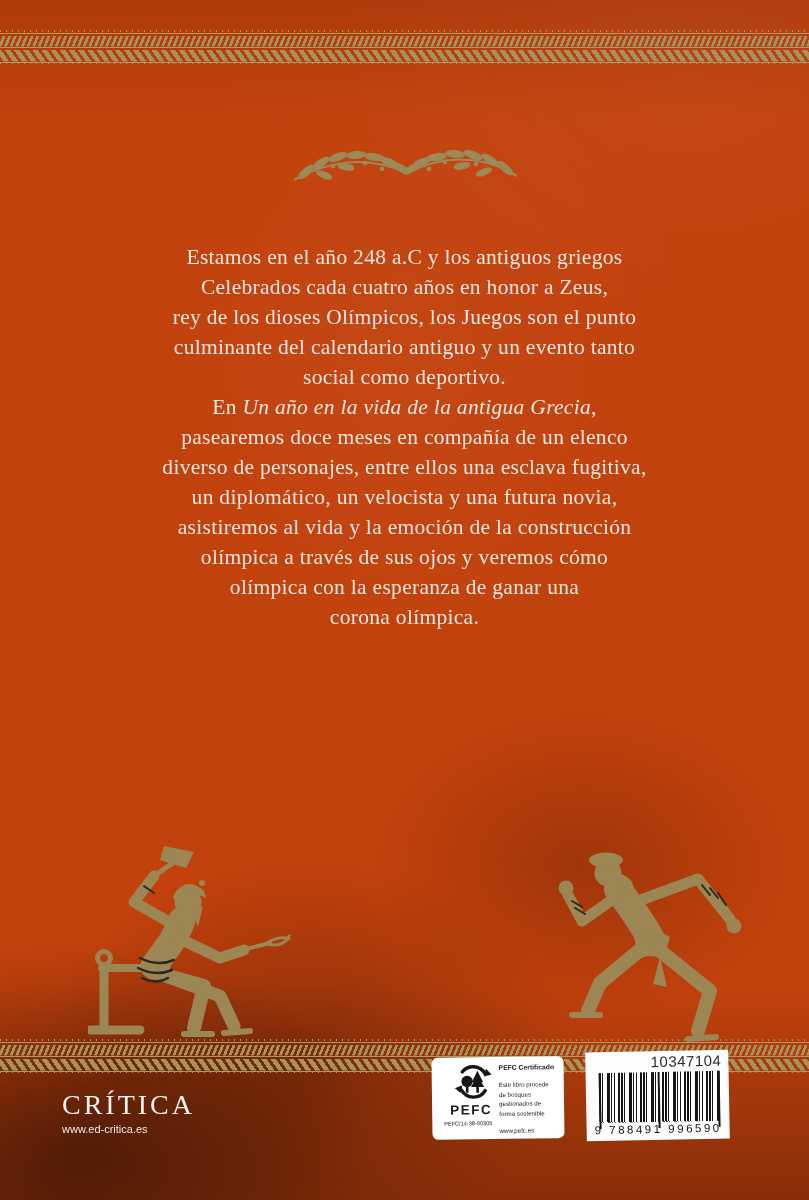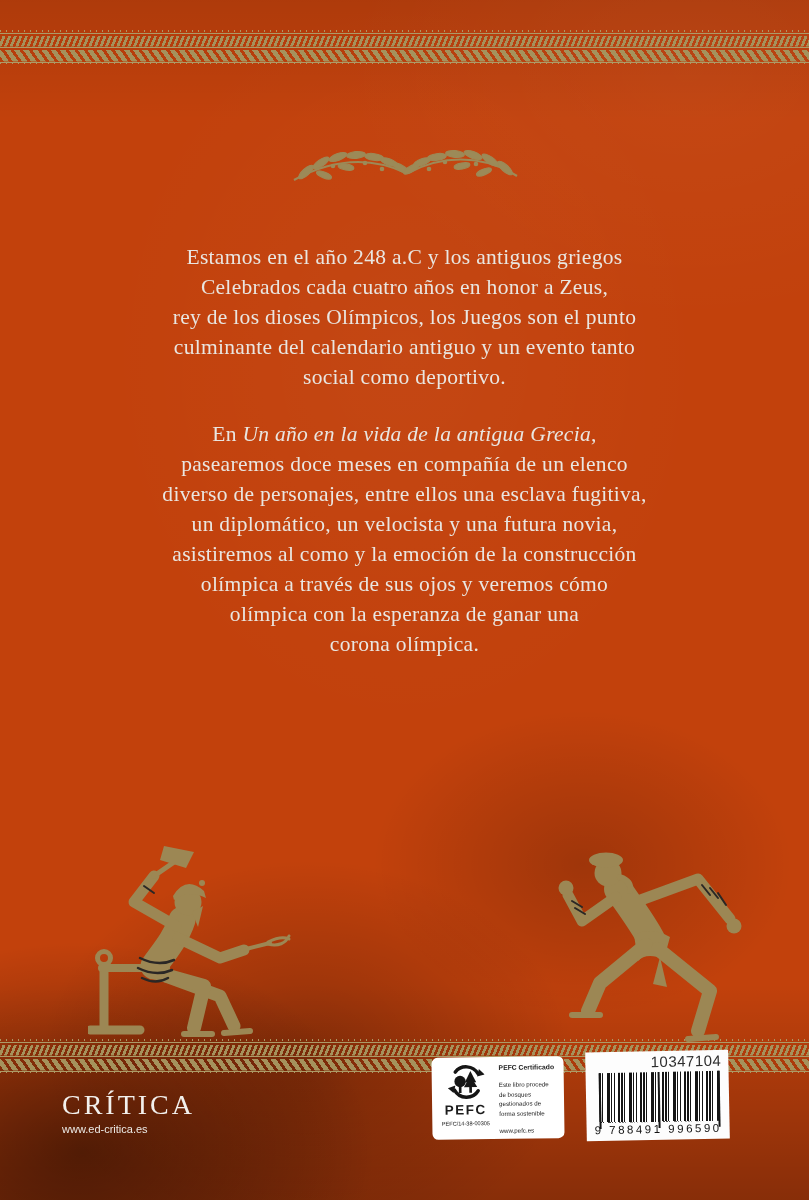--- a/index.html
+++ b/index.html
@@ -31,38 +31,38 @@
       repeating-linear-gradient(90deg, rgba(173,155,103,.95) 0 1.5px, transparent 1.5px 6px) 0 33px/100% 1.5px no-repeat;
   }
   .band-top{top:30px;}
   .band-bottom{top:1039px;}
   
   .laurel{position:absolute; left:288px; top:139px; z-index:2;}
   
   .synopsis{position:absolute; left:0; right:0; top:242px; z-index:2; text-align:center;
     color:#e9e6e1; font-size:21.5px; line-height:30px; letter-spacing:.3px;}
   .synopsis .line{white-space:nowrap;}
-  .para-2{margin-top:27px;text-align:center;}
+  .para-2{text-align:center;}
   .para-2 i{font-style:italic;}
   
   .figure{position:absolute; z-index:3;}
   .blacksmith{left:88px; top:846px;}
   .runner{left:542px; top:833px;}
   
   .publisher{position:absolute; left:62px; top:1090px; z-index:4; color:#f2f0ed;}
   .pub-logo{font-family:"Liberation Serif", serif; font-size:28px; letter-spacing:3px; line-height:30px;}
   .pub-site{font-family:"Liberation Sans", sans-serif; font-size:11px; margin-top:3px; color:#eceae6;}
   
   .pefc-box{
     position:absolute; left:432px; top:1057px; width:132px; height:82px; z-index:4;
     background:#fff; border-radius:6px; box-sizing:border-box; padding:6px 7px 5px;
     display:flex; gap:7px; transform:rotate(-.8deg);
     font-family:"Liberation Sans", sans-serif; color:#1c1c1c;
   }
-  .pefc-left{width:56px; text-align:center;}
+  .pefc-left{width:56px; text-align:right;}
   .pefc-word{font-weight:bold; font-size:13.5px; letter-spacing:1.5px; line-height:14px;}
   .pefc-license{font-size:5.6px; margin-top:2.5px; white-space:nowrap;}
   .pefc-right{flex:1; display:flex; flex-direction:column; padding-top:1px;}
   .pefc-title{font-weight:bold; font-size:6.8px;}
   .pefc-desc{font-size:6.2px; line-height:1.55; margin-top:9px; width:58px;}
   .pefc-site{font-size:6.2px; margin-top:auto;}
   
   .barcode-box{
     position:absolute; left:586px; top:1051px; width:143px; height:89px; z-index:4;
     background:#fdfdfd; box-sizing:border-box; padding:2px 7px 3px; transform:rotate(-1.1deg);
@@ -125,21 +125,21 @@
       <div class="line">Celebrados cada cuatro años en honor a Zeus,</div>
       <div class="line">rey de los dioses Olímpicos, los Juegos son el punto</div>
       <div class="line">culminante del calendario antiguo y un evento tanto</div>
       <div class="line">social como deportivo.</div>
     </div>
     <div class="para-2">
       <div class="line"><span>En </span><i>Un año en la vida de la antigua Grecia</i><span>,</span></div>
       <div class="line">pasearemos doce meses en compañía de un elenco</div>
       <div class="line">diverso de personajes, entre ellos una esclava fugitiva,</div>
       <div class="line">un diplomático, un velocista y una futura novia,</div>
-      <div class="line">asistiremos al como y la emoción de la construcción</div>
+      <div class="line">asistiremos al vida y la emoción de la construcción</div>
       <div class="line">olímpica a través de sus ojos y veremos cómo</div>
       <div class="line">olímpica con la esperanza de ganar una</div>
       <div class="line">corona olímpica.</div>
     </div>
   </div>
 
   <svg class="figure blacksmith" width="210" height="196" viewBox="0 0 210 196">
     <g stroke="#9c8754" fill="none" stroke-linecap="round" stroke-linejoin="round">
       <circle cx="16" cy="112" r="6.5" stroke-width="5"></circle>
       <path d="M16,121 L16,180" stroke-width="9"></path>

